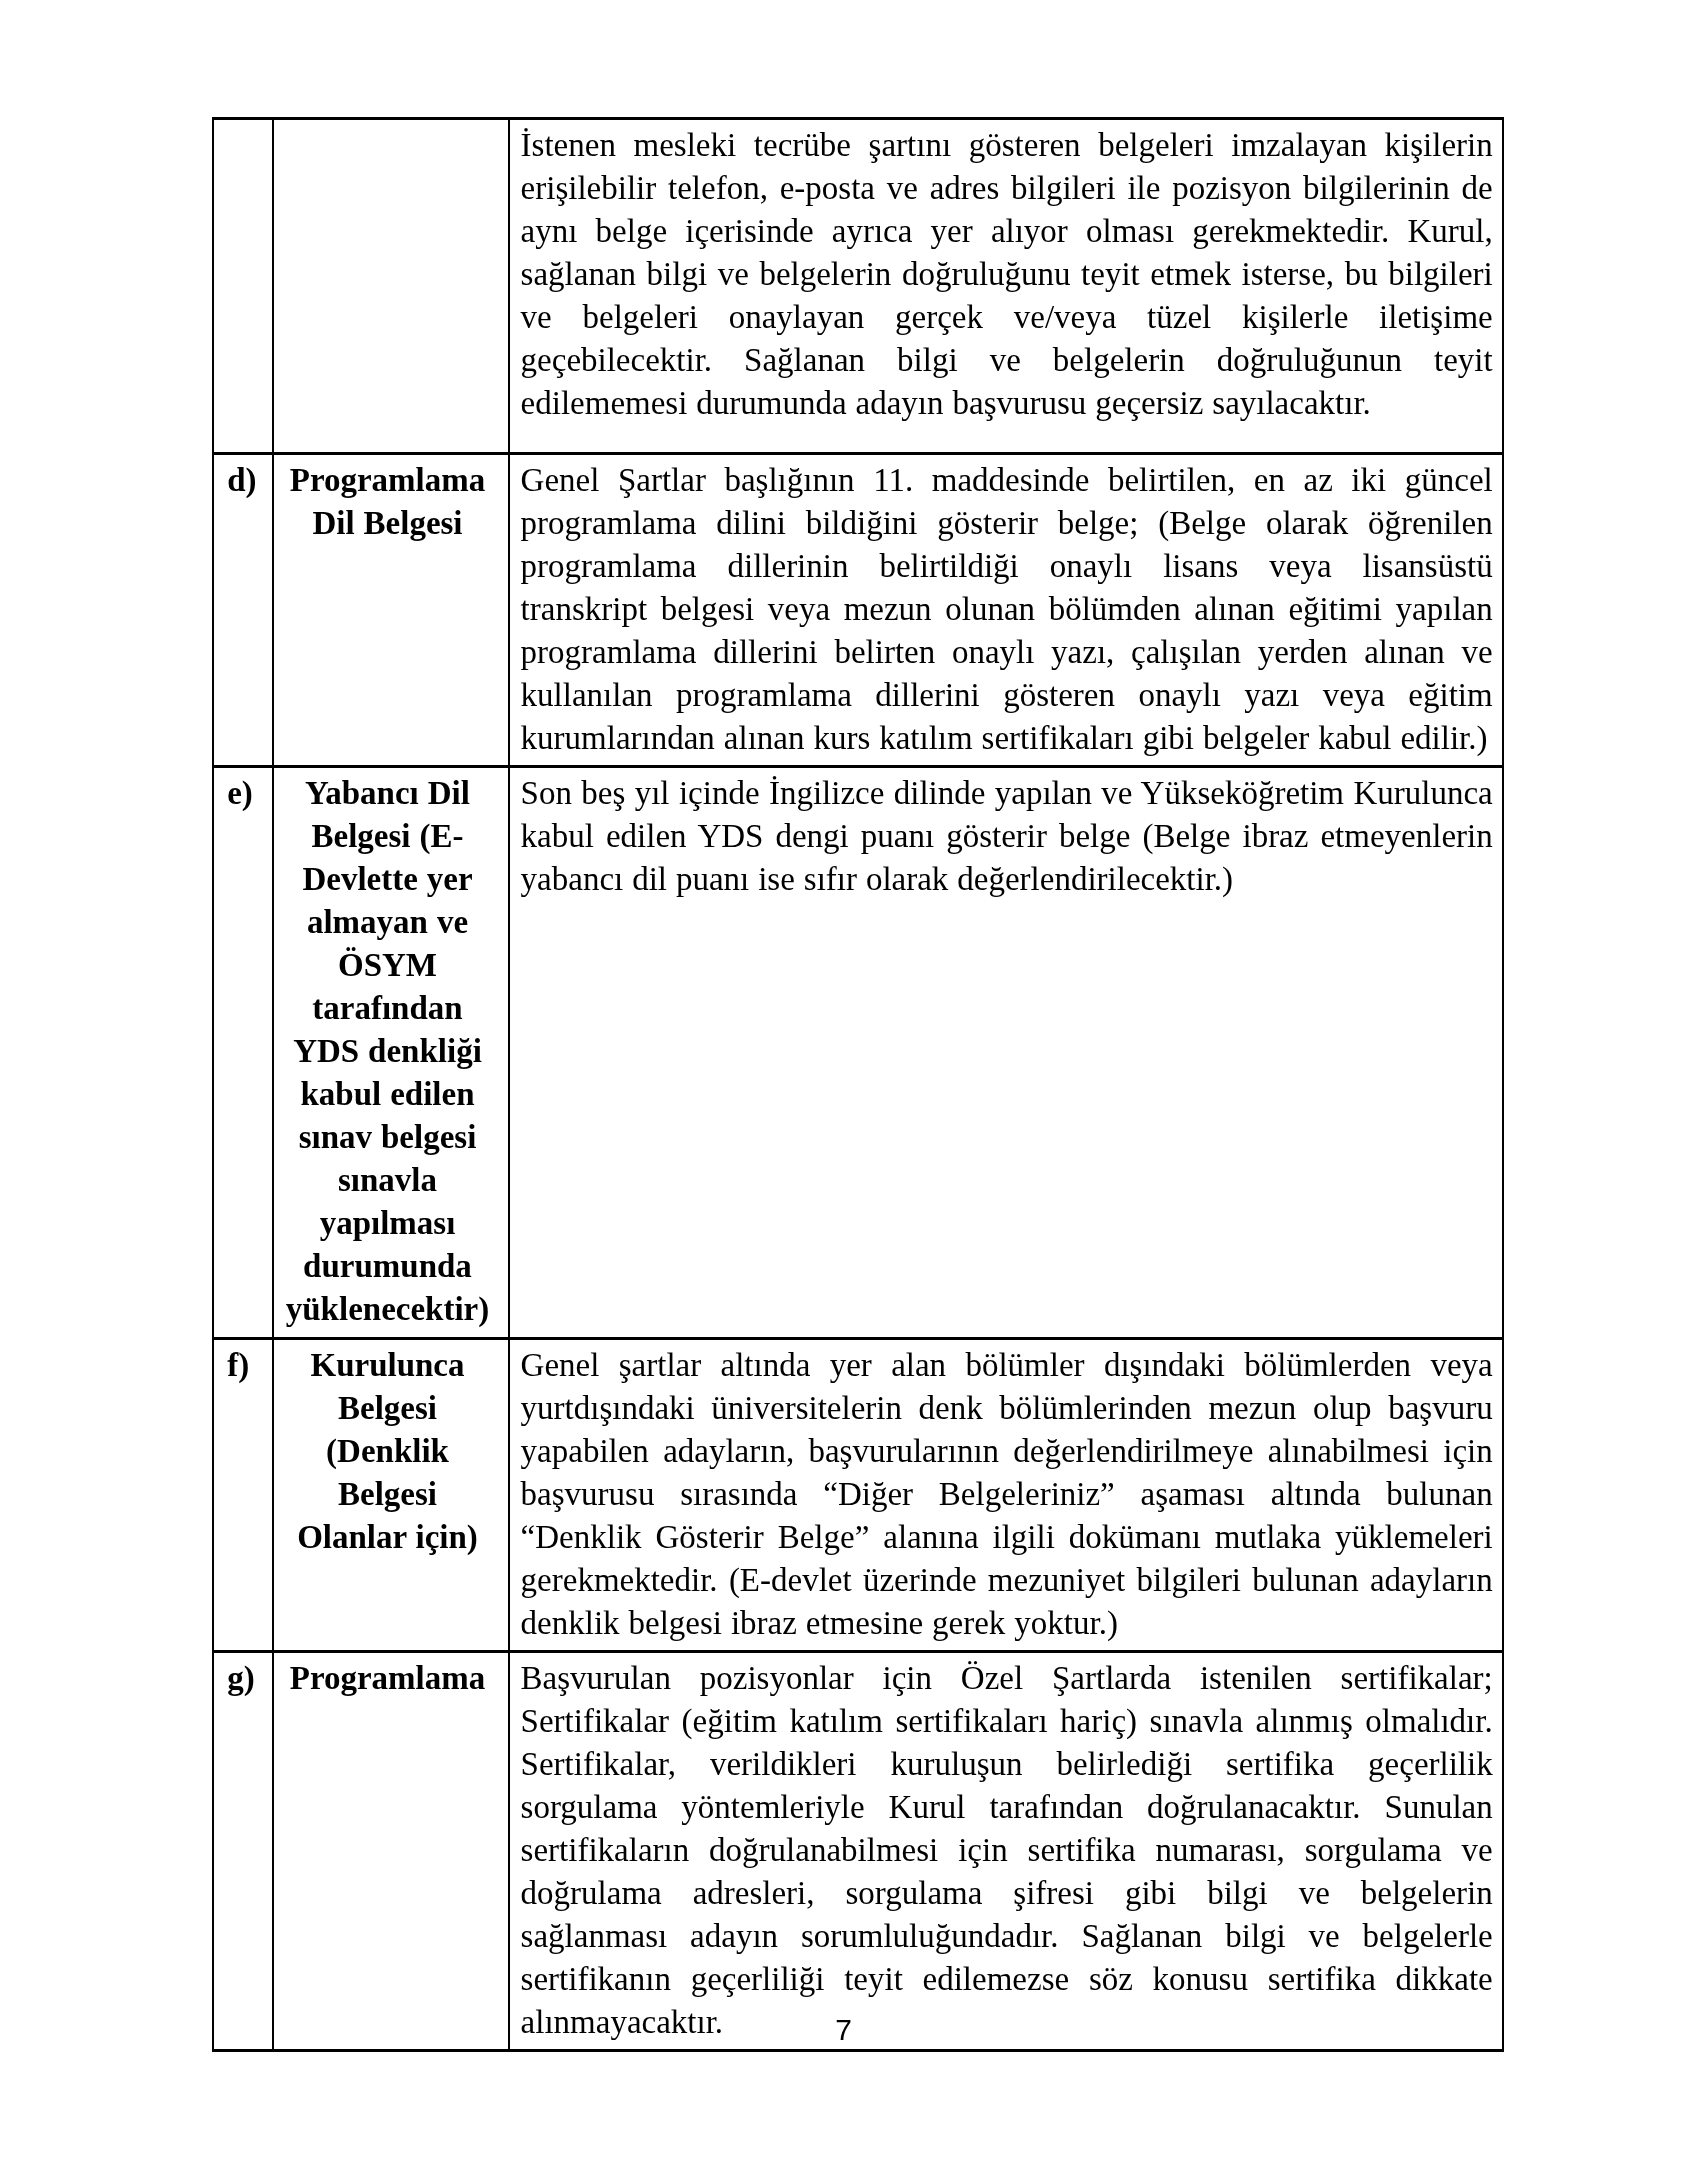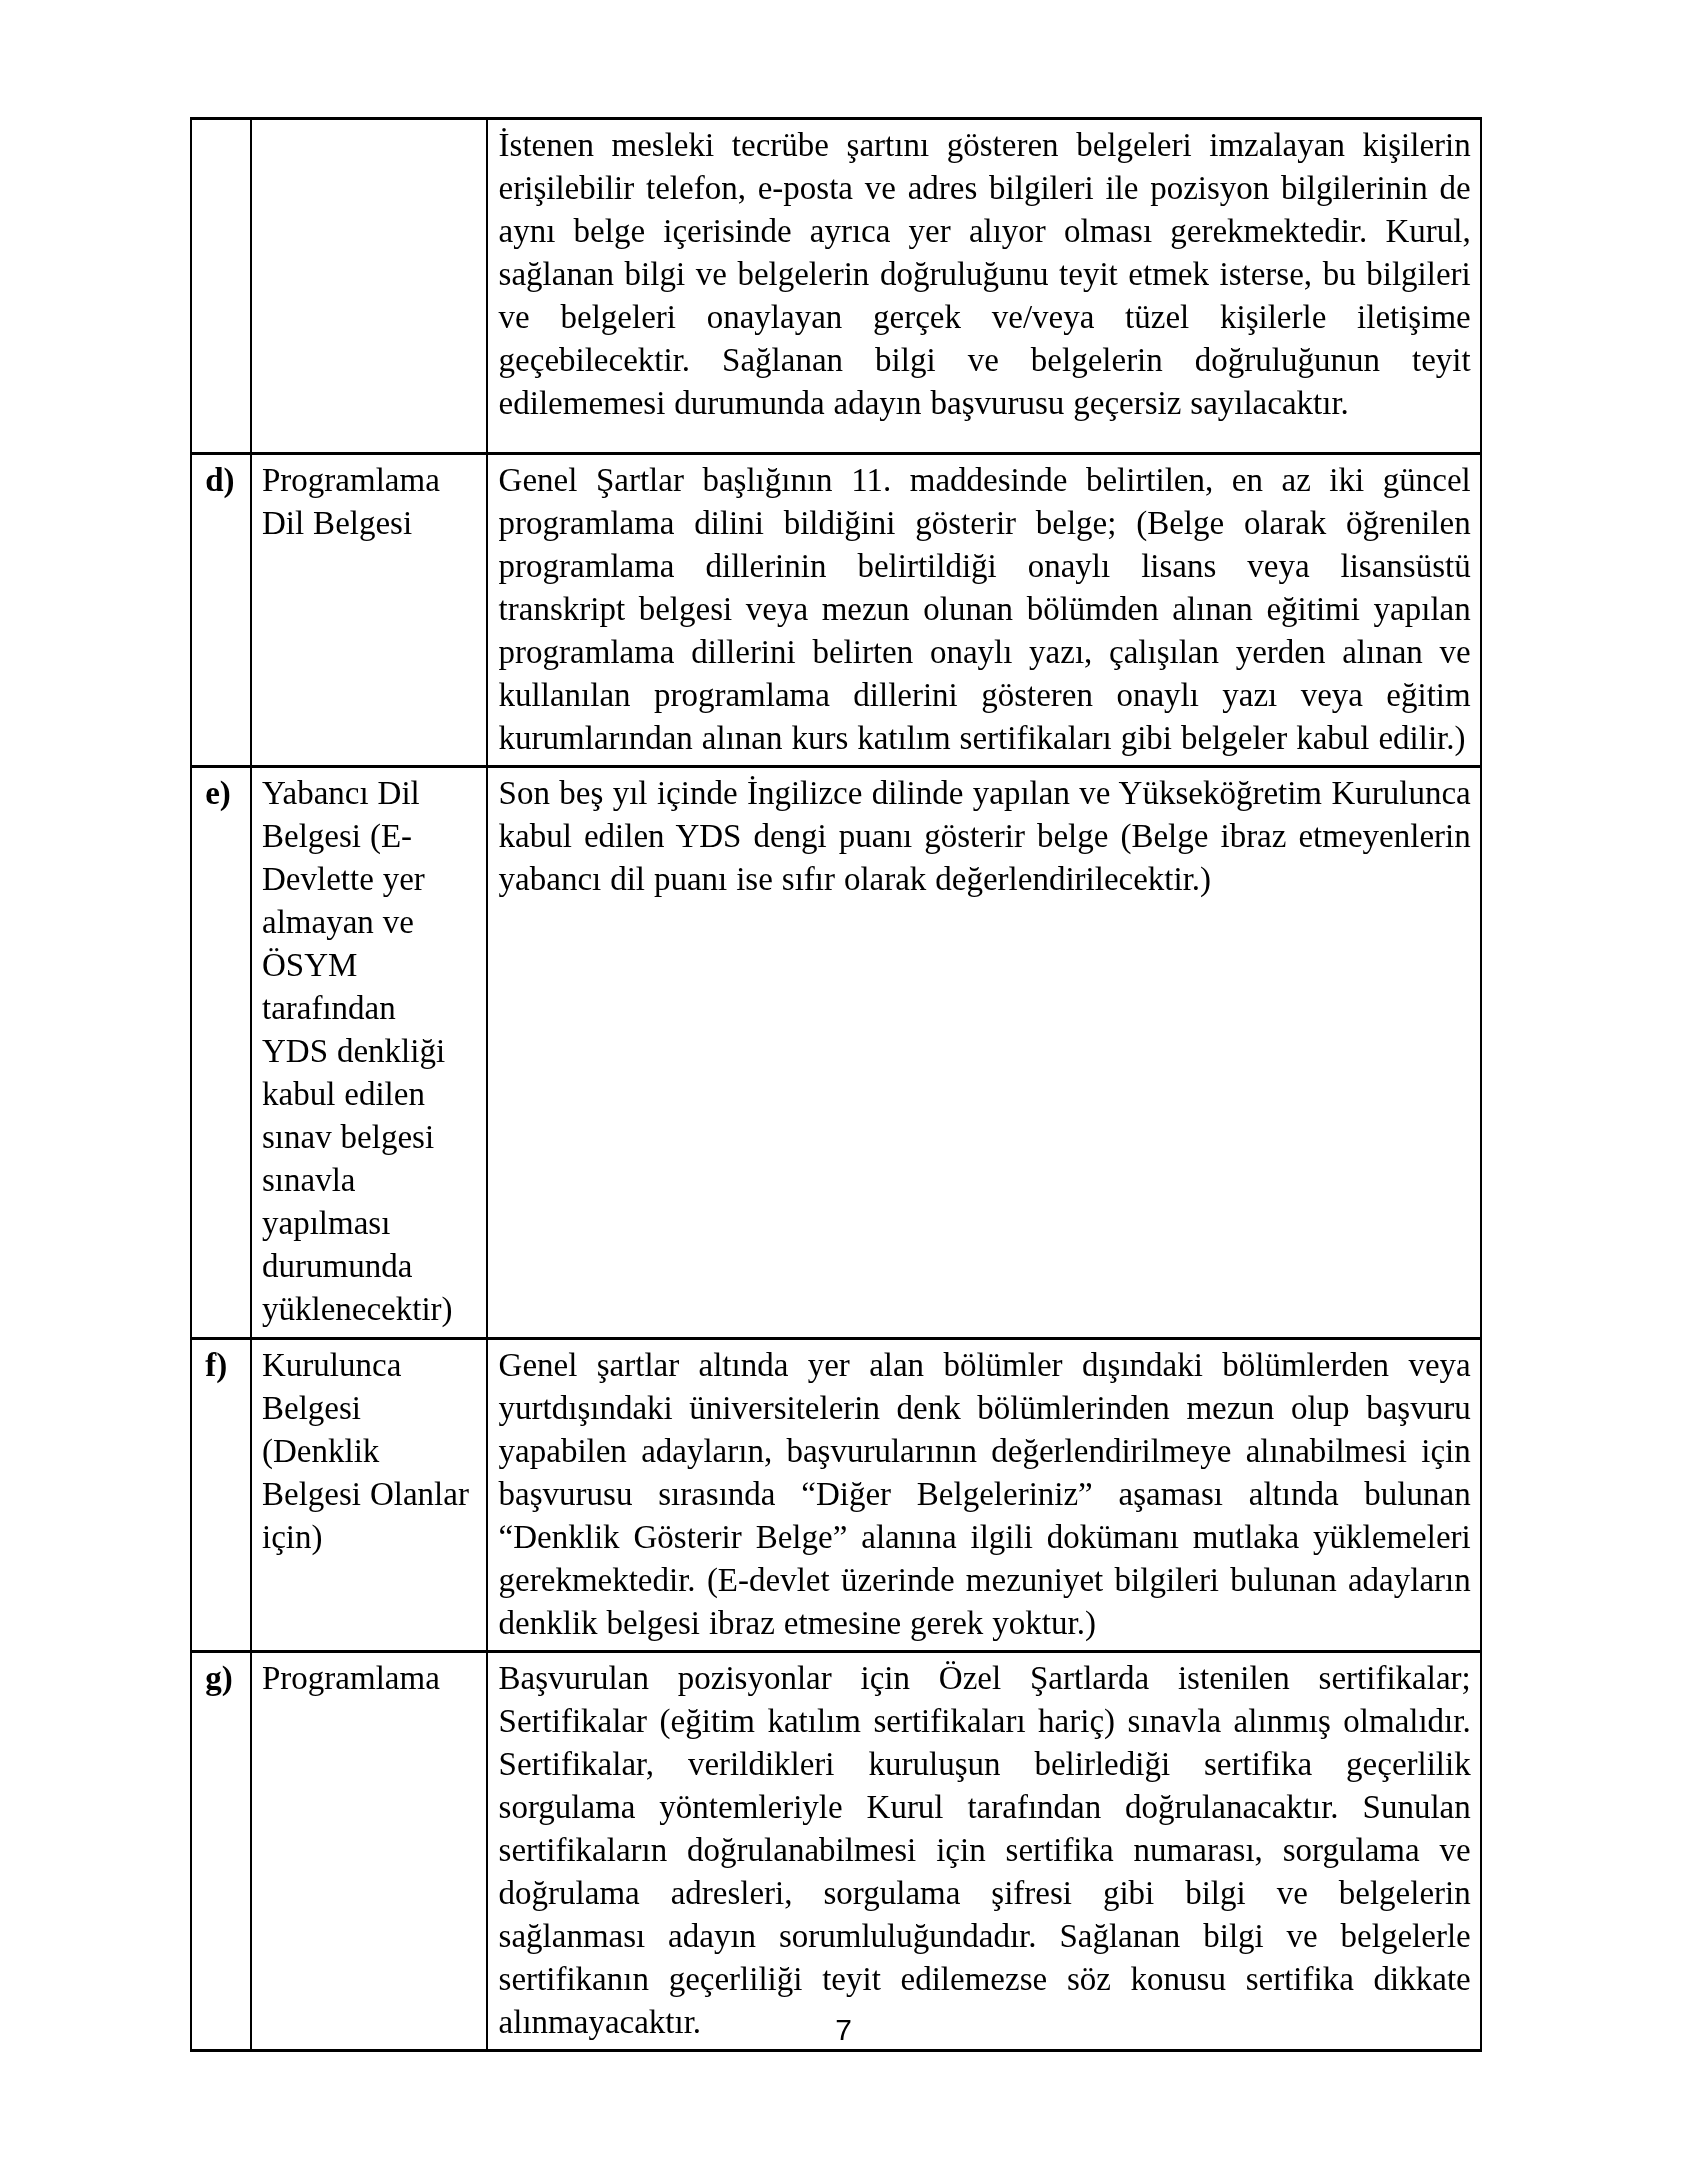--- a/index.html
+++ b/index.html
@@ -9,21 +9,21 @@
   }
   body {
     width: 1687px;
     height: 2183px;
     position: relative;
     font-family: "Liberation Serif", serif;
     color: #000000;
   }
   .doc-table {
     position: absolute;
-    left: 190px;
+    left: 212px;
     top: 117px;
     width: 1290px;
     border-collapse: collapse;
     table-layout: fixed;
   }
   .doc-table td {
     border: 2.6px solid #000000;
     border-top-width: 3.3px;
     border-bottom-width: 3.3px;
     vertical-align: top;
@@ -33,21 +33,22 @@
     overflow: hidden;
     word-spacing: 0.7px;
   }
   .cell-letter {
     font-weight: bold;
     padding-left: 13.2px !important;
     padding-right: 4px !important;
   }
   .cell-name {
     padding: 4px 17px 5.3px 10px !important;
-    text-align: left;
+    text-align: center;
+    font-weight: bold;
   }
   .cell-desc {
     text-align: justify;
   }
   tr.r0 { height: 335px; }
   tr.r1 { height: 309px; }
   tr.r2 { height: 570px; }
   tr.r3 { height: 310px; }
   tr.r4 { height: 351px; }
   .page-number {

